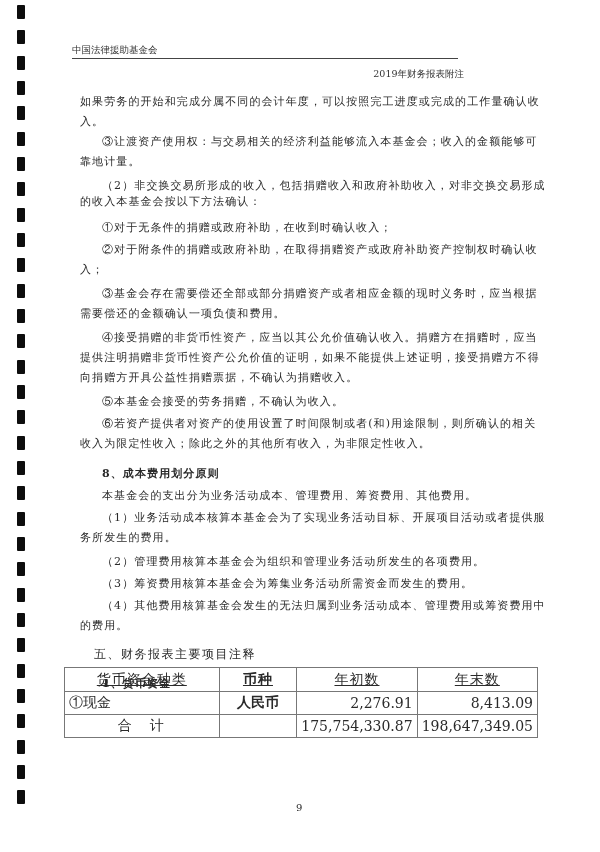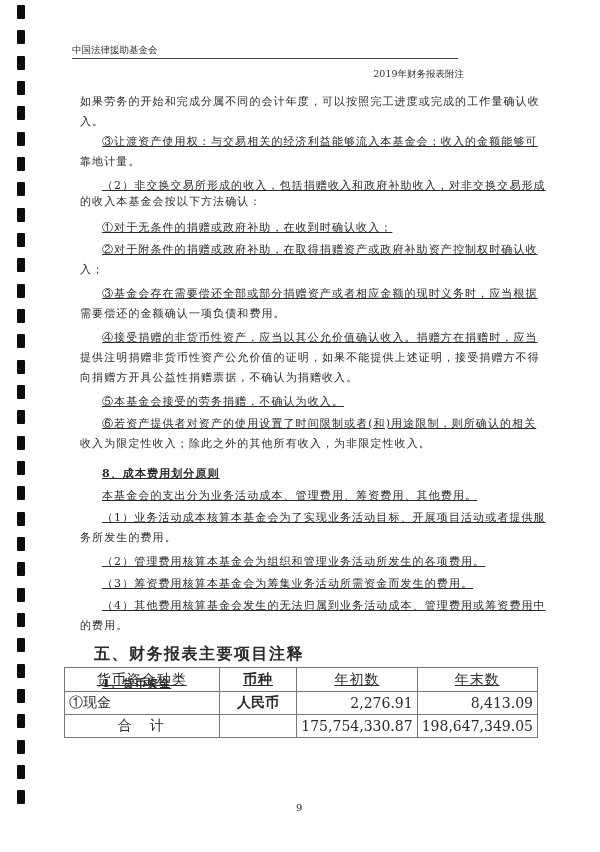--- a/index.html
+++ b/index.html
@@ -6,23 +6,23 @@
   body { width:600px; height:852px; background:#ffffff; position:relative; overflow:hidden;
          font-family:"DejaVu Serif", "Liberation Serif", serif; color:#2a2a2a; }
   .binding { position:absolute; left:16px; top:0; width:10px; height:852px; }
   .mark { position:absolute; left:1px; width:8px; height:14px; background:#0d0d0d; border-radius:1px; }
   .header { position:absolute; left:72px; top:44px; width:388px; height:16px; font-size:9.5px; color:#333; }
   .header .left { position:absolute; left:0; top:0; }
   .header .right { position:absolute; right:-4px; top:0;margin-top:24px; }
   .header-rule { position:absolute; left:72px; top:58px; width:386px; height:1px; background:#444; }
   .body { position:absolute; left:80px; top:90px; width:470px; font-size:11px; letter-spacing:1.1px; }
   .p { position:absolute; left:0; white-space:nowrap; line-height:16px; }
-  .indent { padding-left:22px;text-decoration:underline; }
+  .indent { padding-left:22px; }
   .bold { font-weight:bold; }
-  .section { font-size:16px; font-weight:bold; letter-spacing:1.5px; }
+  .section { font-size:12px; font-weight:normal; letter-spacing:1.5px; }
   table.money { position:absolute; left:64px; top:667px; width:474px; border-collapse:collapse; font-size:14px; }
   table.money td { border:1px solid #777; height:22px; padding:0 4px; white-space:nowrap; }
   table.money tr.head td { height:23px; text-align:center; }
   table.money tr.head span { text-decoration:underline; letter-spacing:1px; }
   .c1 { width:186px; } .c2 { width:88px; text-align:center;font-weight:bold; } .c3 { width:88px; text-align:right; } .c4 { width:80px; text-align:right; }
   .pagenum { position:absolute; left:296px; top:802px; font-size:10px; }
 </style>
 </head>
 <body>
 

